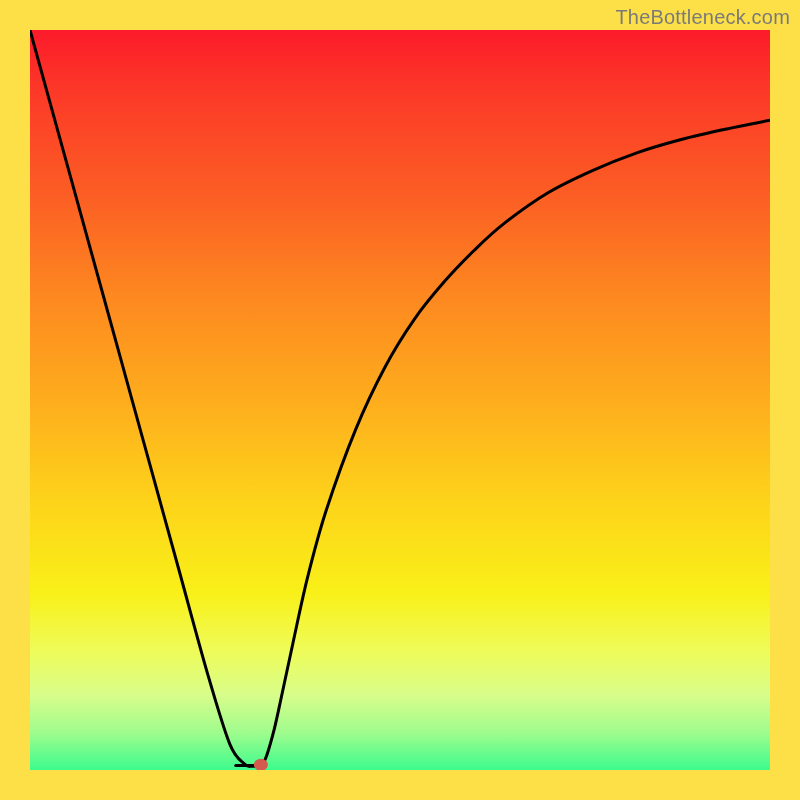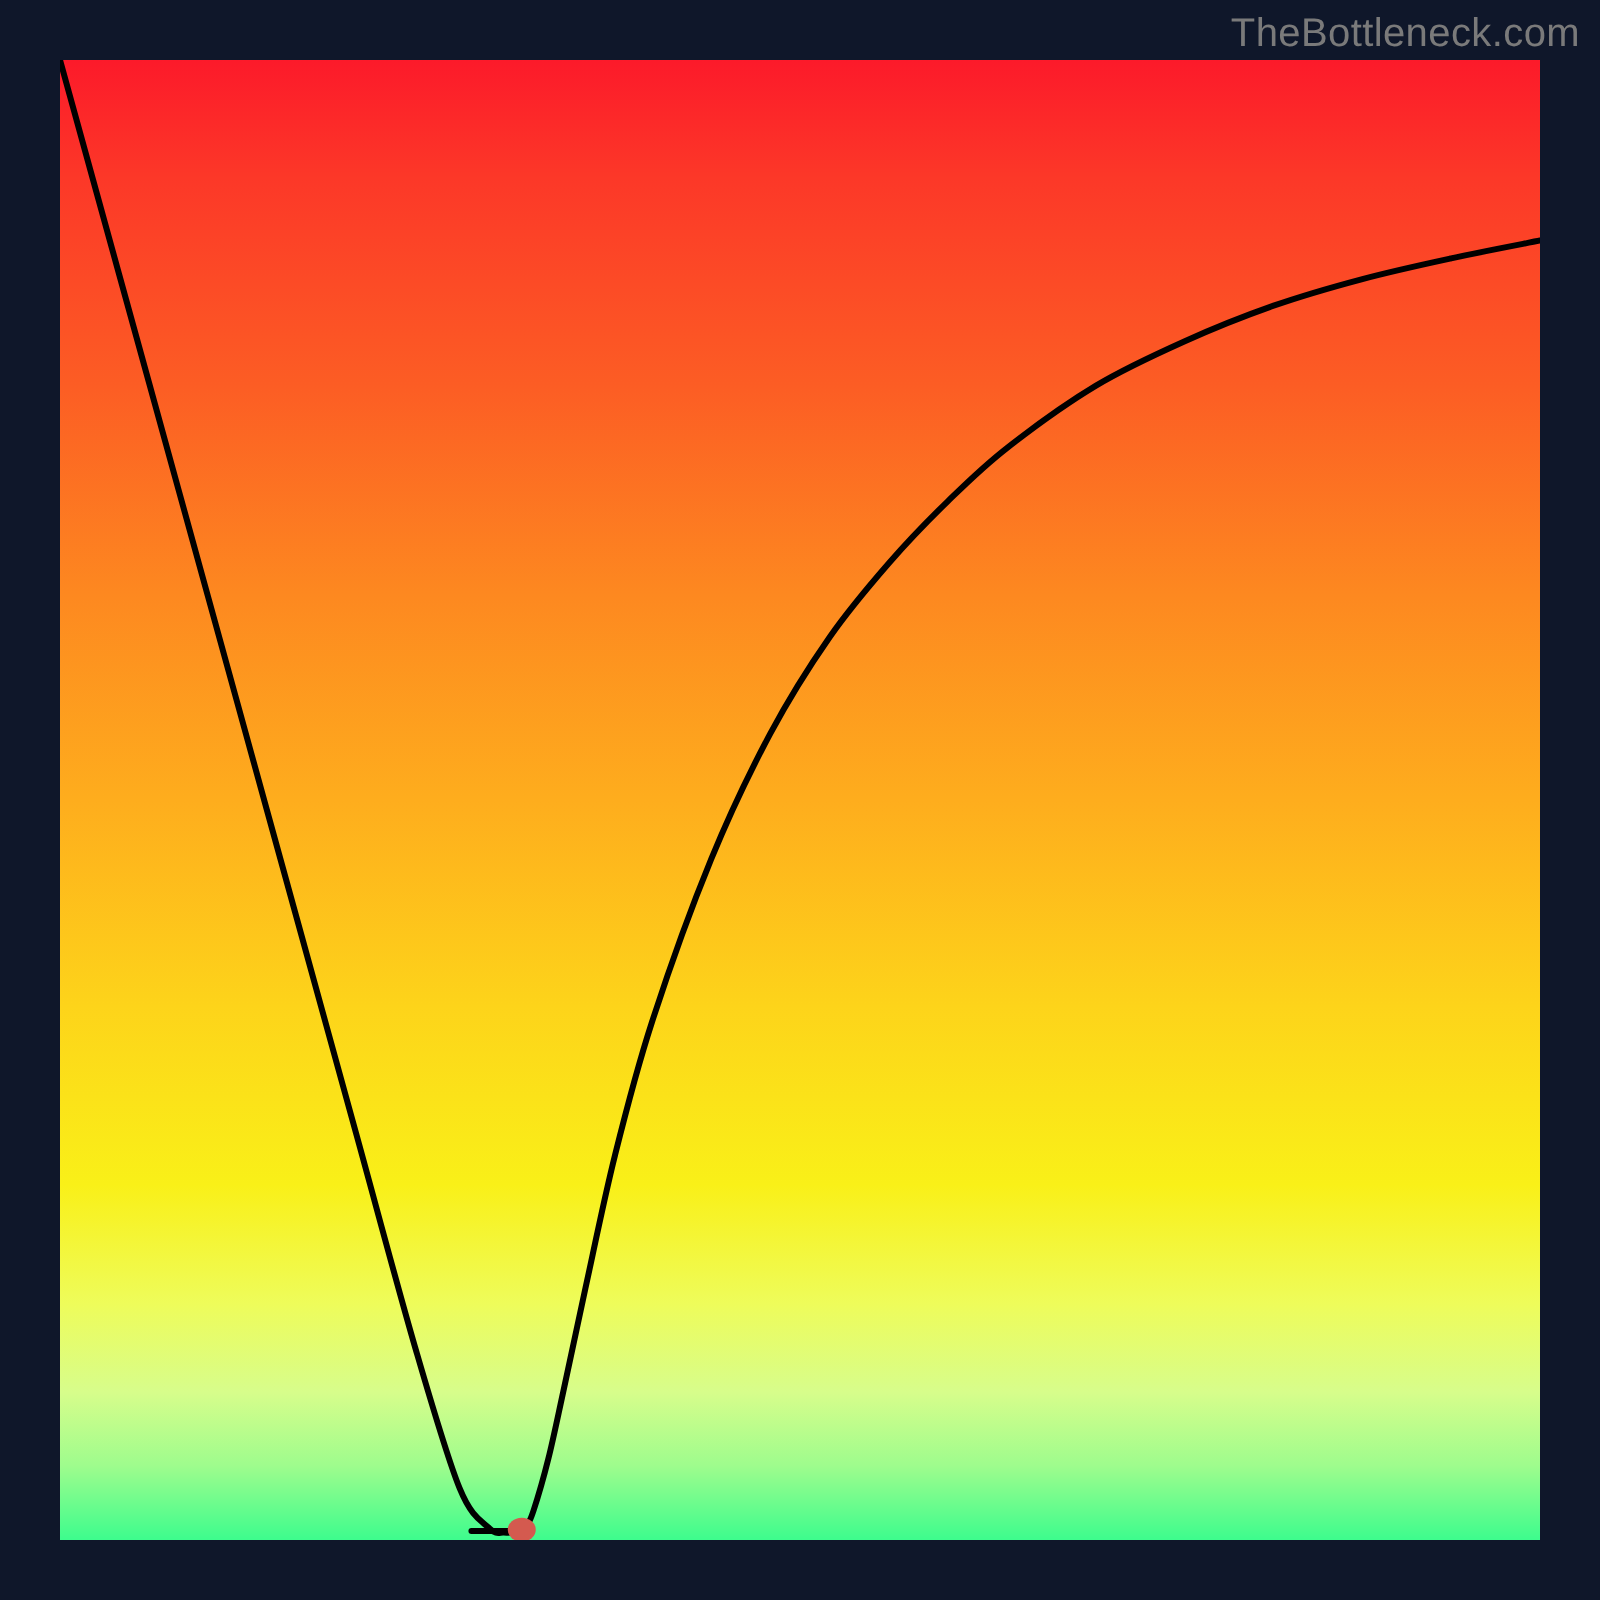--- a/index.html
+++ b/index.html
@@ -8,21 +8,21 @@
     width: 800px;
     height: 800px;
     overflow: hidden;
     background: #000;
     font-family: Arial, Helvetica, sans-serif;
   }
   .frame {
     position: relative;
     width: 800px;
     height: 800px;
-    background: #0f172a;
+    background: #fde047;
   }
   .plot-area {
     position: absolute;
     left: 30px;
     top: 30px;
     width: 740px;
     height: 740px;
     
     background: linear-gradient(
       to bottom,

